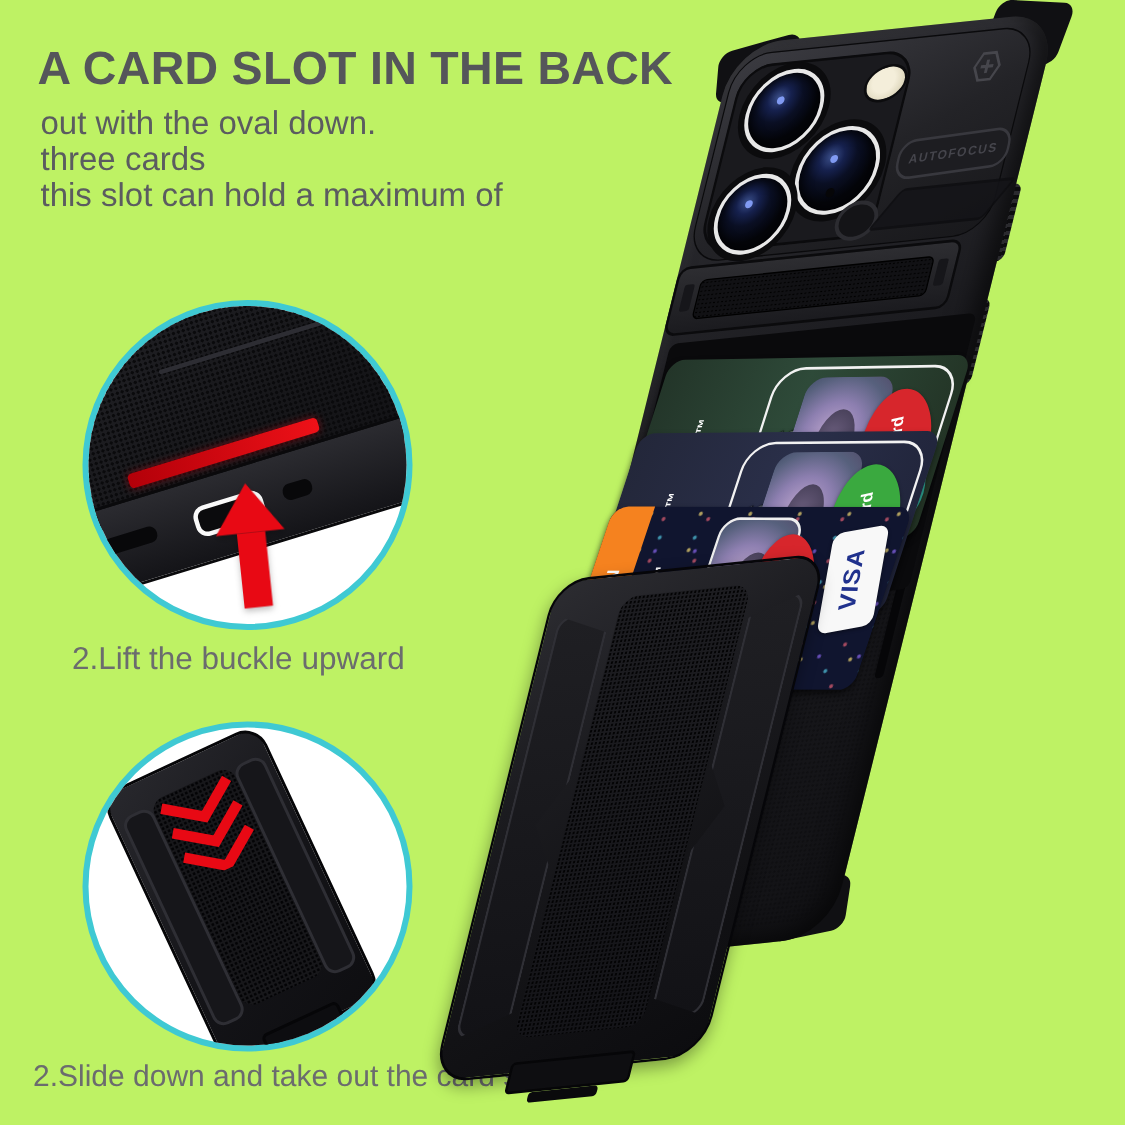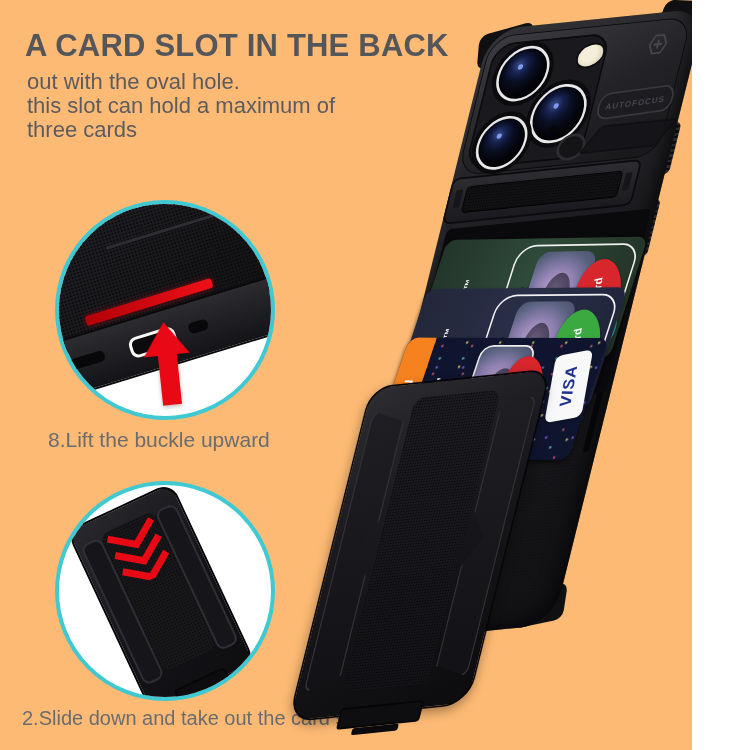--- a/index.html
+++ b/index.html
@@ -1,16 +1,16 @@
 <!DOCTYPE html>
 <html><head>
 <meta charset="utf-8">
 <style>
   html,body{margin:0;padding:0;background:#fff;}
-  .stage{position:relative;width:692px;height:750px;background:#fdba74;overflow:hidden;
+  .stage{position:relative;width:750px;height:750px;background:#bef264;overflow:hidden;
          font-family:"Liberation Sans", sans-serif;}
 
   
   .title{position:absolute;left:25px;top:28px;font-size:31px;font-weight:bold;
          color:#55565a;letter-spacing:0.2px;white-space:nowrap;}
   .desc{position:absolute;left:27px;top:70px;font-size:22px;color:#5b5c60;line-height:24px;}
 
   
   .circle{position:absolute;width:212px;height:212px;border-radius:50%;
           border:4px solid #3fc9d3;background:#fff;overflow:hidden;}
@@ -170,42 +170,42 @@
   .cover-tab::after{content:'';position:absolute;left:18px;bottom:-10px;width:56px;height:8px;
          background:#0a0a0c;border-radius:3px;}
 </style>
 </head>
 <body>
 
 <div class="stage">
 
   <div class="title">A CARD SLOT IN THE BACK</div>
   <div class="desc">
-    <div>out with the oval hole.</div>
+    <div>out with the oval down.</div>
+    <div>three cards</div>
     <div>this slot can hold a maximum of</div>
-    <div>three cards</div>
   </div>
 
   <div class="circle circle1">
     <div class="c1-slab">
       <div class="ridge" style="left:40px;top:40px;width:180px;transform:rotate(0deg);"></div>
       <div class="ridge" style="left:90px;top:90px;width:200px;"></div>
     </div>
     <div class="c1-frame">
       <div class="c1-portL"></div>
       <div class="c1-usb"></div>
       <div class="c1-portR"></div>
     </div>
     <div class="c1-stripe"></div>
     <div class="c1-arrow">
       <div class="head"></div>
       <div class="shaft"></div>
     </div>
   </div>
-  <div class="caption caption1">8.Lift the buckle upward</div>
+  <div class="caption caption1">2.Lift the buckle upward</div>
 
   <div class="circle circle2">
     <div class="c2-piece">
       <div class="c2-rail left"></div>
       <div class="c2-rail right"></div>
       <div class="c2-tex"></div>
       <svg class="c2-chevrons" viewBox="0 0 60 58">
         <path d="M6 3 L30 20 L54 3" fill="none" stroke="#e80914" stroke-width="7"></path>
         <path d="M6 21 L30 38 L54 21" fill="none" stroke="#e80914" stroke-width="7"></path>
         <path d="M6 39 L30 56 L54 39" fill="none" stroke="#e80914" stroke-width="7"></path>

